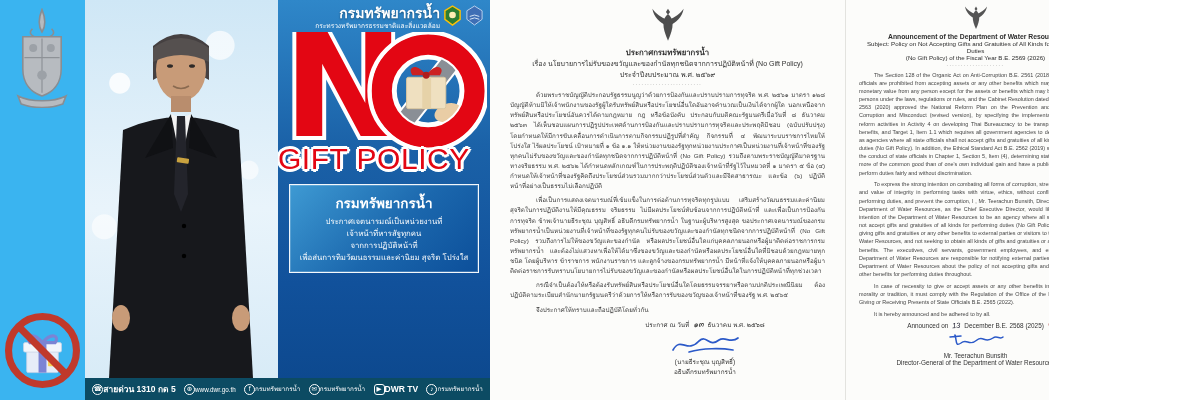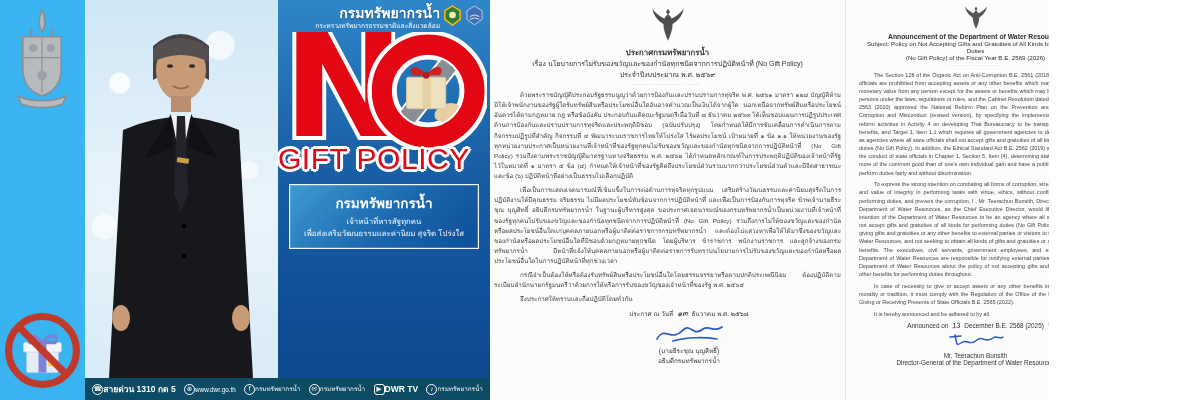--- a/index.html
+++ b/index.html
@@ -60,21 +60,21 @@
     display:flex; align-items:center; justify-content:space-around; padding:0 3px; }
   .c-item { display:flex; align-items:center; gap:0; color:#fff; white-space:nowrap; }
   .c-ico { display:inline-flex; align-items:center; justify-content:center; width:11px; height:11px;
     border:1px solid #fff; border-radius:50%; font-size:6.5px; line-height:1; }
   .c-ico.sq { border-radius:3px; }
   .c-label { font-size:6.3px; }
   .c-label.bold { font-size:8.5px; font-weight:bold; }
 
   
   .doc { position:absolute; top:0; height:400px; background:#fcfcfa; color:#3a3a3a; }
-  .thai-doc { left:490px; width:355px; padding:6px 4px 0; }
+  .thai-doc { left:490px; width:355px; padding:6px 20px 0; }
   .english-doc { left:845px; width:260px; padding:5px 13px 0; border-left:1px solid #e3e3df; }
   .doc-center { text-align:center; }
   .garuda { display:block; margin:0 auto 2px; }
   .t-title { font-size:7.8px; font-weight:bold; color:#2e2e2e; }
   .t-subject { font-size:7px; color:#2e2e2e; }
   .t-fiscal { font-size:7px; color:#2e2e2e; }
   .dots { font-size:5px; letter-spacing:1.5px; color:#777; line-height:1.2; }
   .t-para { font-size:6.25px; line-height:1.62; text-align:justify; text-indent:26px; margin-top:4px; color:#3c3c3c; }
   .t-close { font-size:6.25px; text-indent:26px; margin-top:4px; }
   .sig-block-th { width:200px; margin:3px 0 0 95px; text-align:center; }
@@ -184,22 +184,24 @@
         <circle cx="150" cy="60" r="47" fill="none" stroke="#e30613" stroke-width="22"></circle>
         <circle cx="150" cy="60" r="59" fill="none" stroke="#fff" stroke-width="3"></circle>
         <circle cx="150" cy="60" r="36" fill="none" stroke="#fff" stroke-width="2"></circle>
       </svg>
 
       <div class="giftpolicy">GIFT POLICY</div>
 
 
       <div class="pledge">
         <div class="pledge-title">กรมทรัพยากรน้ำ</div>
+        <div class="pledge-line">ประกาศเจตนารมณ์เป็นหน่วยงานที่</div>
         <div class="pledge-line">เจ้าหน้าที่หารสัฐทุกคน</div>
-        <div class="pledge-line">เพื่อส่งเสริมวัฒนธรรมและค่านิยม สุจริต โปร่งใส</div>
+        <div class="pledge-line">จากการปฏิบัติหน้าที่</div>
+        <div class="pledge-line">เพื่อส่นการทิมวัฒนธรรมและค่านิยม สุจริต โปร่งใส</div>
       </div>
     </div>
 
     <div class="poster-bar">
       <span class="c-item">
         <span class="c-ico">☎</span>
         <span class="c-label bold">สายด่วน 1310 กด 5</span>
       </span>
       <span class="c-item">
         <span class="c-ico">⊕</span>

